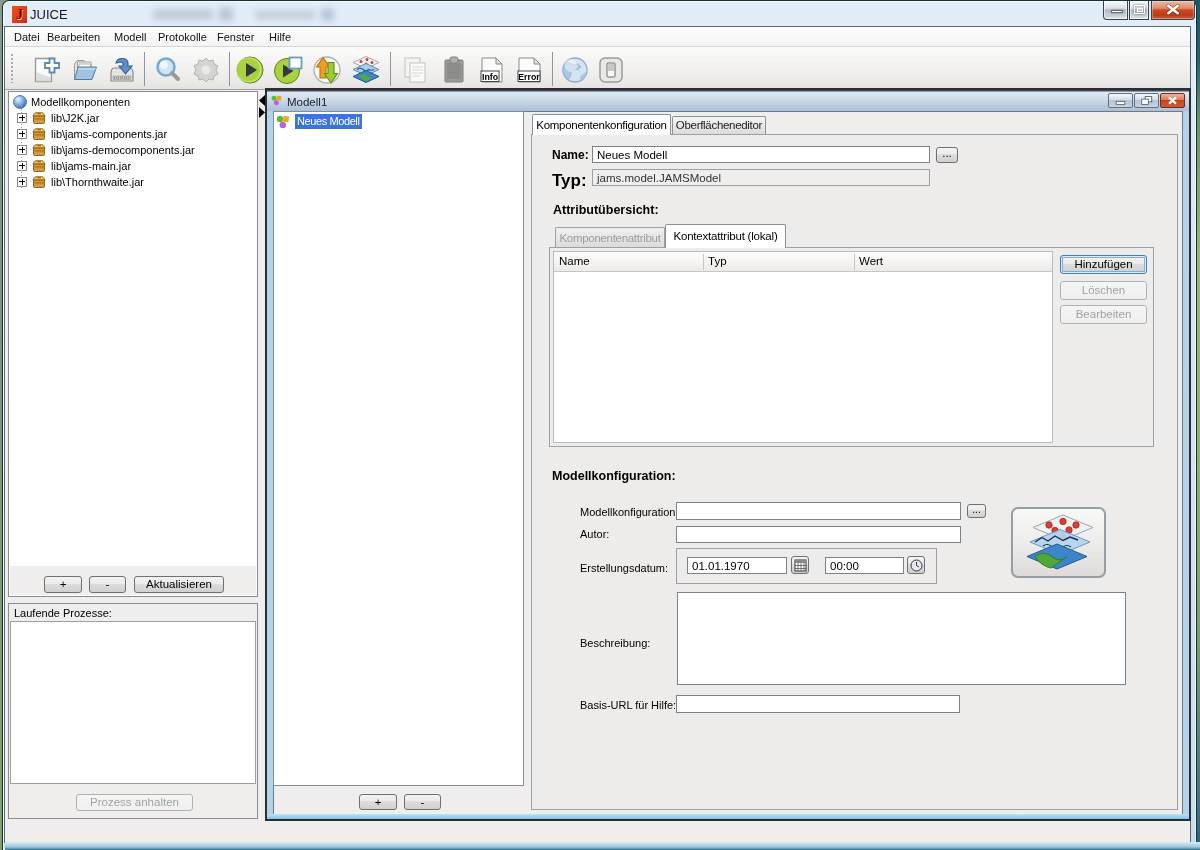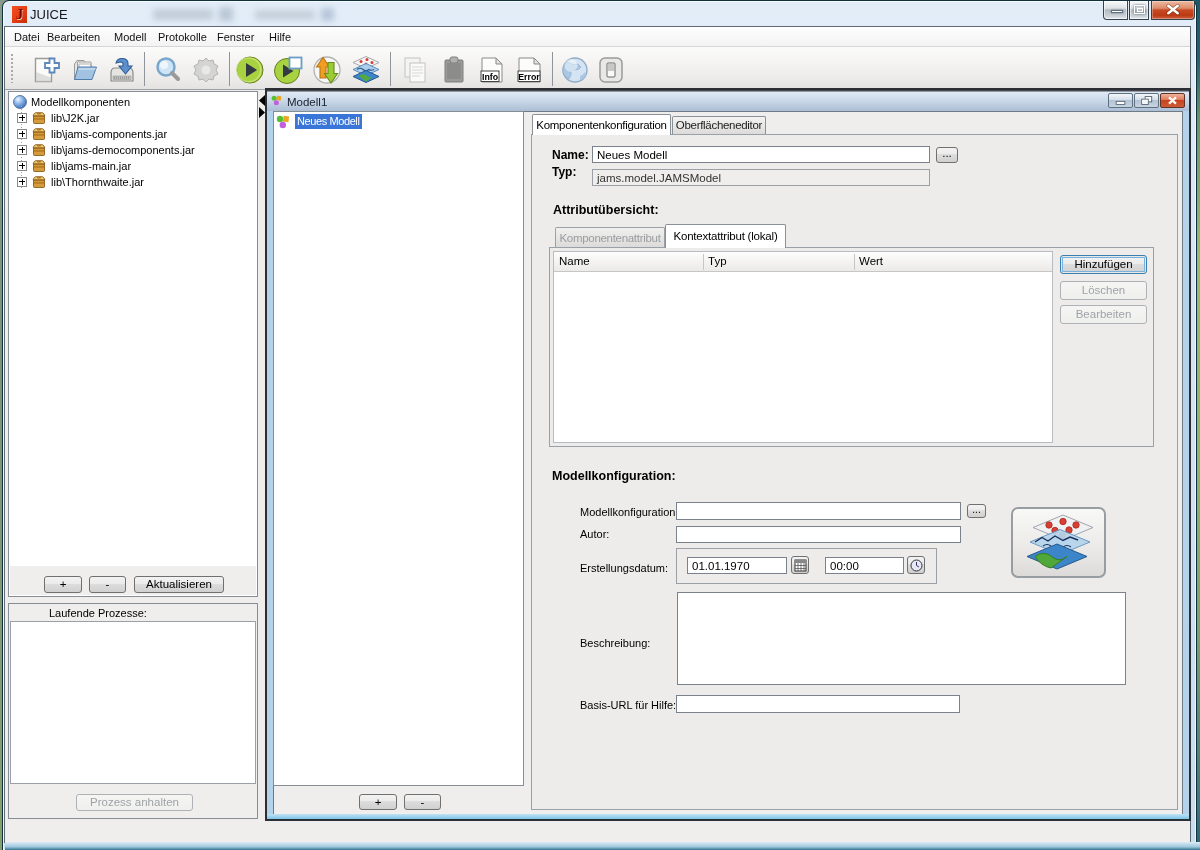--- a/index.html
+++ b/index.html
@@ -335,21 +335,21 @@
           <b></b>
           <span class="trow jt">lib\Thornthwaite.jar</span>
         </div>
       <div id="treebtns">
         <div class="w7btn" style="left:34px;top:10px;width:38px;height:17px;line-height:15px;">+</div>
         <div class="w7btn" style="left:79px;top:10px;width:37px;height:17px;line-height:15px;">-</div>
         <div class="w7btn" style="left:124px;top:10px;width:90px;height:17px;line-height:15px;">Aktualisieren</div>
       </div>
     </div>
     <div id="procpanel">
-      <div class="lab" style="left:5px;top:3px;margin-left:35px;">Laufende Prozesse:</div>
+      <div class="lab" style="left:5px;top:3px;">Laufende Prozesse:</div>
       <div id="proclist"></div>
       <div class="w7btn dis" style="left:67px;top:190px;width:117px;height:17px;line-height:15px;">Prozess anhalten</div>
     </div>
     <div id="splitter">
       <svg style="position:absolute;left:0;top:4px;width:8px;height:24px" viewBox="0 0 8 24">
         <path d="M7 0 L1 5.5 L7 11 z" fill="#000"></path>
         <path d="M1 12 L7 17.5 L1 23 z" fill="#000"></path>
       </svg>
     </div>
     <div id="mdi">
@@ -391,21 +391,21 @@
         </div>
         <div class="w7btn" style="left:85px;top:682px;width:38px;height:16px;line-height:14px;">+</div>
         <div class="w7btn" style="left:130px;top:682px;width:37px;height:16px;line-height:14px;">-</div>
         <div id="tabs">
           <div class="tab" id="tab-act">Komponentenkonfiguration</div>
           <div class="tab" id="tab-ina">Oberflächeneditor</div>
           <div id="tabcontent">
             <span class="lab" style="left:20px;top:13px;font-weight:bold;font-size:12px;">Name:</span>
             <div class="tbox" style="left:60px;top:11px;width:338px;height:17px;line-height:16px;padding-left:4px;">Neues Modell</div>
             <div class="w7btn" style="left:404px;top:12px;width:22px;height:16px;line-height:11px;">...</div>
-            <span class="lab" style="left:20px;top:30px;font-weight:bold;font-size:12px;">Typ:</span>
+            <span class="lab" style="left:20px;top:36px;font-weight:bold;font-size:17px;">Typ:</span>
             <div class="tbox dis" style="left:60px;top:34px;width:338px;height:17px;line-height:16px;padding-left:4px;">jams.model.JAMSModel</div>
             <span class="blab" style="left:21px;top:68px;">Attributübersicht:</span>
             <div id="subtab-ina">Komponentenattribut</div>
             <div id="subtab-act">Kontextattribut (lokal)</div>
             <div id="groupbox">
               <div id="atable">
                 <div id="ahead">
                   <span style="left:5px">Name</span>
                     <span style="left:154px">Typ</span>
                     <span style="left:305px">Wert</span>

